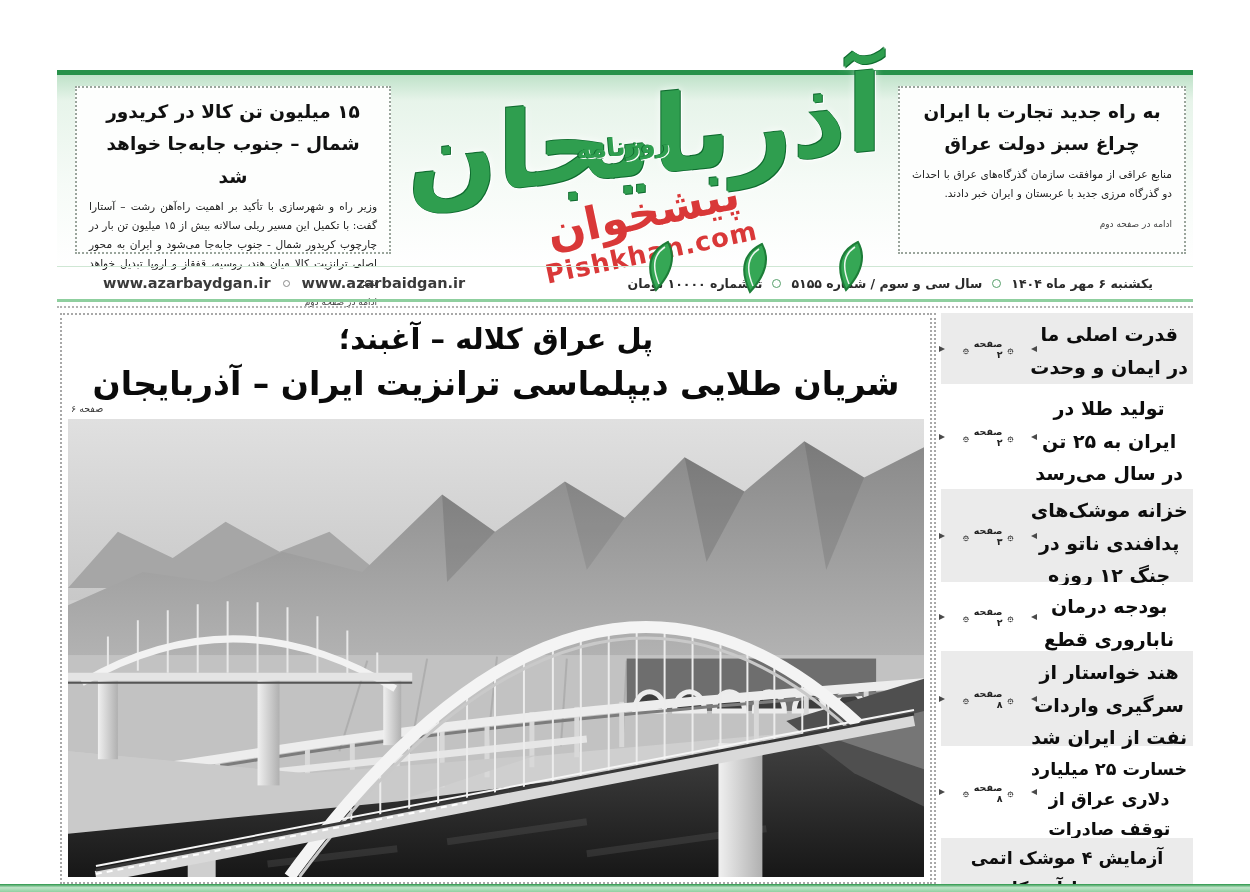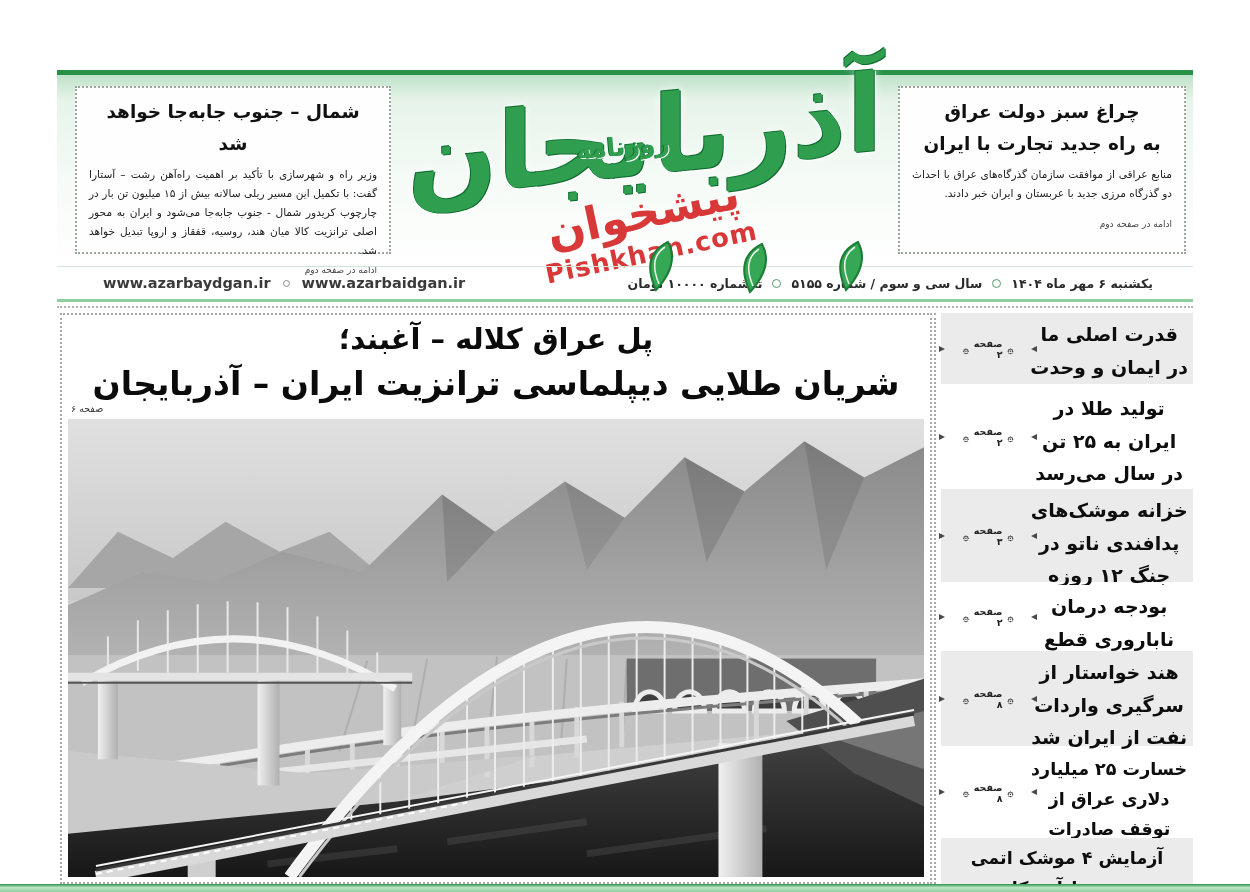--- a/index.html
+++ b/index.html
@@ -79,30 +79,31 @@
 </style>
 </head>
 <body>
 
 <div id="canvas">
 
   <div class="band"></div>
 
   <div class="news-box box-left">
     <div class="nb-head">
+      <div>۱۵ میلیون تن کالا در کریدور</div>
       <div>شمال – جنوب جابه‌جا خواهد شد</div>
     </div>
     <div class="nb-body">وزیر راه و شهرسازی با تأکید بر اهمیت راه‌آهن رشت – آستارا گفت: با تکمیل این مسیر ریلی سالانه بیش از ۱۵ میلیون تن بار در چارچوب کریدور شمال - جنوب جابه‌جا می‌شود و ایران به محور اصلی ترانزیت کالا میان هند، روسیه، قفقاز و اروپا تبدیل خواهد شد.</div>
     <div class="nb-more">ادامه در صفحه دوم</div>
   </div>
 
   <div class="news-box box-right">
     <div class="nb-head">
+      <div>به راه جدید تجارت با ایران</div>
       <div>چراغ سبز دولت عراق</div>
-      <div>به راه جدید تجارت با ایران</div>
     </div>
     <div class="nb-body">منابع عراقی از موافقت سازمان گذرگاه‌های عراق با احداث دو گذرگاه مرزی جدید با عربستان و ایران خبر دادند.</div>
     <div class="nb-more" style="margin-top:16px;">ادامه در صفحه دوم</div>
   </div>
 
   <div class="mast">
     <div class="mast-title">آذربایجان</div>
     <div class="mast-kicker">روزنامه</div>
     <div class="wm">
       <div class="wm-fa">پیشخوان</div>

